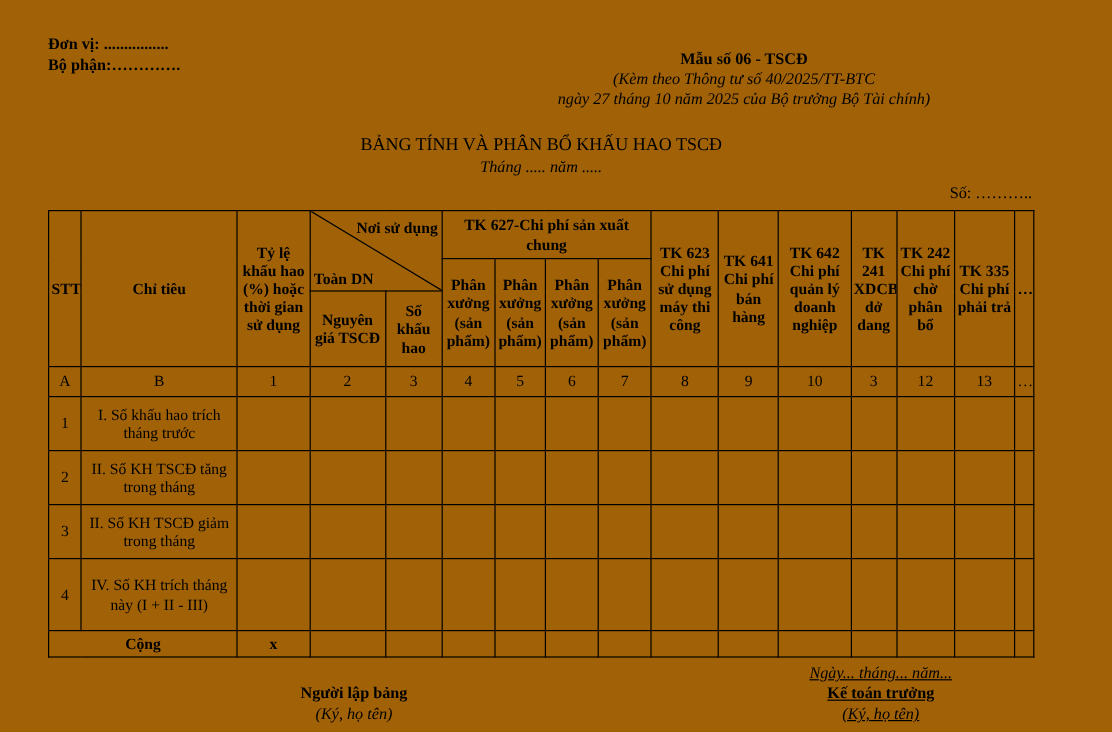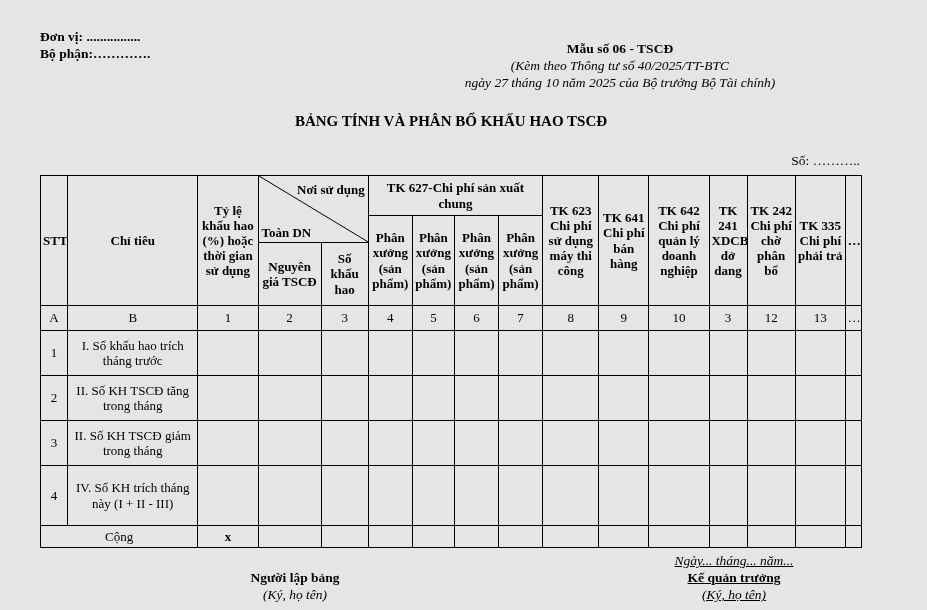--- a/index.html
+++ b/index.html
@@ -1,32 +1,32 @@
 <!DOCTYPE html>
 <html><head>
 <meta charset="utf-8">
 <style>
   html,body{margin:0;padding:0;background:#fff;}
   .page{
     position:relative;
     width:927px;height:610px;
-    background:#e5e5e5;
+    background:#a16207;
     color:#000;
     font-family:"Liberation Serif","DejaVu Serif",serif;
     overflow:hidden;
   }
   
   .org-block{position:absolute;left:40px;top:28px;font-weight:bold;font-size:13.5px;line-height:17px;}
   
   .form-block{position:absolute;left:420px;top:40px;width:400px;text-align:center;font-size:13.5px;line-height:17px;}
   .form-number{font-weight:bold;}
   .form-attach{font-style:italic;}
   
   .title-block{position:absolute;left:40px;top:112px;width:822px;text-align:center;}
-  .title-main{font-weight:bold;font-size:15px;line-height:18px;}
+  .title-main{font-weight:normal;font-size:15px;line-height:18px;}
   .title-period{font-style:italic;font-size:13.5px;line-height:17px;}
   .doc-number{position:absolute;left:40px;top:153px;width:820px;text-align:right;font-size:13.5px;}
   
   table.main{
     position:absolute;left:40px;top:175px;
     border-collapse:collapse;table-layout:fixed;
     width:822px;font-size:13px;
   }
   table.main td{
     border:1px solid #000;
@@ -40,21 +40,21 @@
   tr.hr3{height:63px;}
   tr.idx{height:25px;}
   tr.dr{height:45px;}
   tr.dr4{height:60px;}
   tr.total{height:22px;}
   td.label-cell{text-align:left;padding-left:3px;padding-right:2px;}
   td.diagonal{position:relative;padding:0;}
   .diag-svg{position:absolute;left:0;top:0;width:100%;height:100%;}
   .diag-tr{position:absolute;top:6px;right:3px;font-weight:bold;}
   .diag-bl{position:absolute;bottom:2px;left:3px;font-weight:bold;}
-  td.total-label{font-weight:normal;margin-top:24px;}
+  td.total-label{font-weight:bold;margin-top:24px;}
   td.total-x{font-weight:bold;}
   
   .footer-left{position:absolute;left:295px;top:569px;transform:translateX(-50%);text-align:center;font-size:13.5px;line-height:17px;}
   .footer-right{position:absolute;left:734px;top:552px;transform:translateX(-50%);text-align:center;font-size:13.5px;line-height:17px;text-decoration:underline;}
   .sig-role{font-weight:bold;}
   .sig-note,.sig-date{font-style:italic;}
 </style>
 </head>
 <body>
 
@@ -66,20 +66,21 @@
   </div>
 
   <div class="form-block">
     <div class="form-number">Mẫu số 06 - TSCĐ</div>
     <div class="form-attach">(Kèm theo Thông tư số 40/2025/TT-BTC</div>
     <div class="form-attach">ngày 27 tháng 10 năm 2025 của Bộ trưởng Bộ Tài chính)</div>
   </div>
 
   <div class="title-block">
     <div class="title-main">BẢNG TÍNH VÀ PHÂN BỔ KHẤU HAO TSCĐ</div>
+    <div class="title-period">Tháng ..... năm .....</div>
   </div>
 
   <div class="doc-number">Số: ………..</div>
 
   <table class="main">
     <colgroup>
       <col style="width:27px">
         <col style="width:130px">
         <col style="width:60px">
       <col style="width:63px">
@@ -246,17 +247,17 @@
   </tbody>
     </table>
 
   <div class="footer-left">
     <div class="sig-role">Người lập bảng</div>
     <div class="sig-note">(Ký, họ tên)</div>
   </div>
 
   <div class="footer-right">
     <div class="sig-date">Ngày... tháng... năm...</div>
-    <div class="sig-role">Kế quản trưởng</div>
+    <div class="sig-role">Kế toán trưởng</div>
     <div class="sig-note">(Ký, họ tên)</div>
   </div>
 
 </div>
 
 </body></html>

